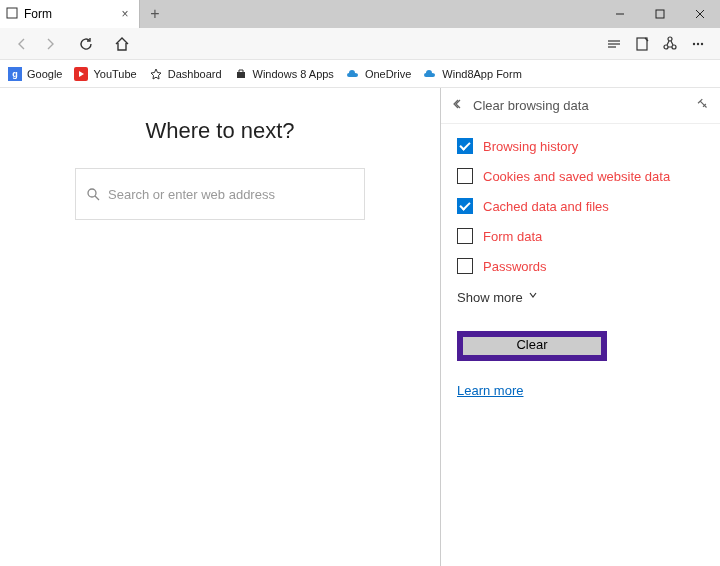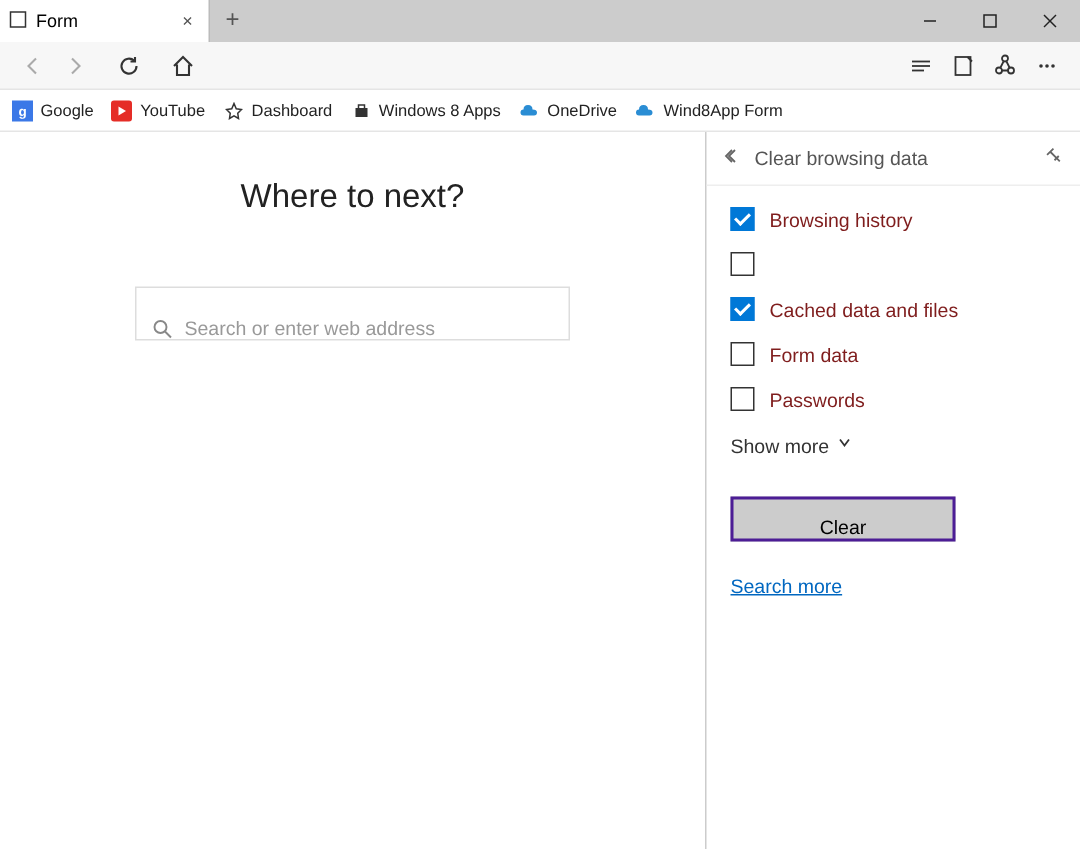--- a/index.html
+++ b/index.html
@@ -107,40 +107,39 @@
     .heading {
       font-size: 22px;
       font-weight: 400;
       color: #222;
       margin-top: 30px;
       margin-bottom: 24px;
       text-align: center;
     }
     .searchbox {
       width: 290px;
-      height: 36px;
+      height: 52px;
       border: 1px solid #ddd;
       display: flex;
-      align-items: flex-end;
+      align-items: center;
       padding: 0 10px;
       gap: 8px;
-      margin-top: 23px;
     }
     .searchbox svg { color: #888; flex-shrink: 0; }
     .searchbox input {
       border: none; outline: none;
       flex: 1;
       font-size: 13px;
       color: #555;
       background: transparent;
     }
     .searchbox input::placeholder { color: #999; }
     
     .panel {
-      width: 250px;
+      width: 280px;
       border-left: 1px solid #ccc;
       background: #fff;
       display: flex;
       flex-direction: column;
       font-size: 13px;
     }
     .panel-header {
       display: flex;
       align-items: center;
       height: 36px;
@@ -154,21 +153,21 @@
       padding: 14px 16px;
       display: flex;
       flex-direction: column;
       gap: 14px;
     }
     .cb-row {
       display: flex;
       align-items: center;
       gap: 10px;
       font-size: 13px;
-      color: #7f1d1d;
+      color: #ef4444;
     }
     .cb {
       width: 16px; height: 16px;
       border: 1.5px solid #333;
       display: flex; align-items: center; justify-content: center;
       flex-shrink: 0;
     }
     .cb.checked {
       background: #0078d7;
       border-color: #0078d7;
@@ -185,24 +184,24 @@
     .showmore {
       display: flex; gap: 5px;
       color: #333;
       font-size: 13px;
       margin-top: 2px;
     }
     .clear-btn {
       width: 150px;
       height: 30px;
       background: #ccc;
-      border: 2px solid #4c1d95;
+      border: 6px solid #4c1d95;
       font-size: 13px;
       color: #000;
-      display: flex; align-items: flex-end; justify-content: center;
+      display: flex; align-items: flex-start; justify-content: center;
       margin-top: 12px;
     }
     .learnmore {
       color: #0067c0;
       text-decoration: underline;
       font-size: 13px;
       margin-top: 8px;
     }
   </style>
 </head>
@@ -367,20 +366,21 @@
           </svg>
       </span>
     </div>
     <div class="panel-body">
       <div class="cb-row">
         <span class="cb checked"></span>
         <span>Browsing history</span>
       </div>
       <div class="cb-row">
         <span class="cb"></span>
+        <span>Cookies and saved website data</span>
       </div>
       <div class="cb-row">
         <span class="cb checked"></span>
         <span>Cached data and files</span>
       </div>
       <div class="cb-row">
         <span class="cb"></span>
         <span>Form data</span>
       </div>
       <div class="cb-row">
@@ -390,17 +390,17 @@
       <div class="showmore">
         <span>Show more</span>
         <svg width="10" height="10" viewBox="0 0 10 10">
             <path d="M2 3 L5 7 L8 3" fill="none" stroke="#333" stroke-width="1.2"></path>
           </svg>
       </div>
       <div class="clear-btn">
         <span>Clear</span>
       </div>
       <a class="learnmore">
-        <span>Search more</span>
+        <span>Learn more</span>
       </a>
     </div>
   </div>
 </div>
 
 </body></html>

